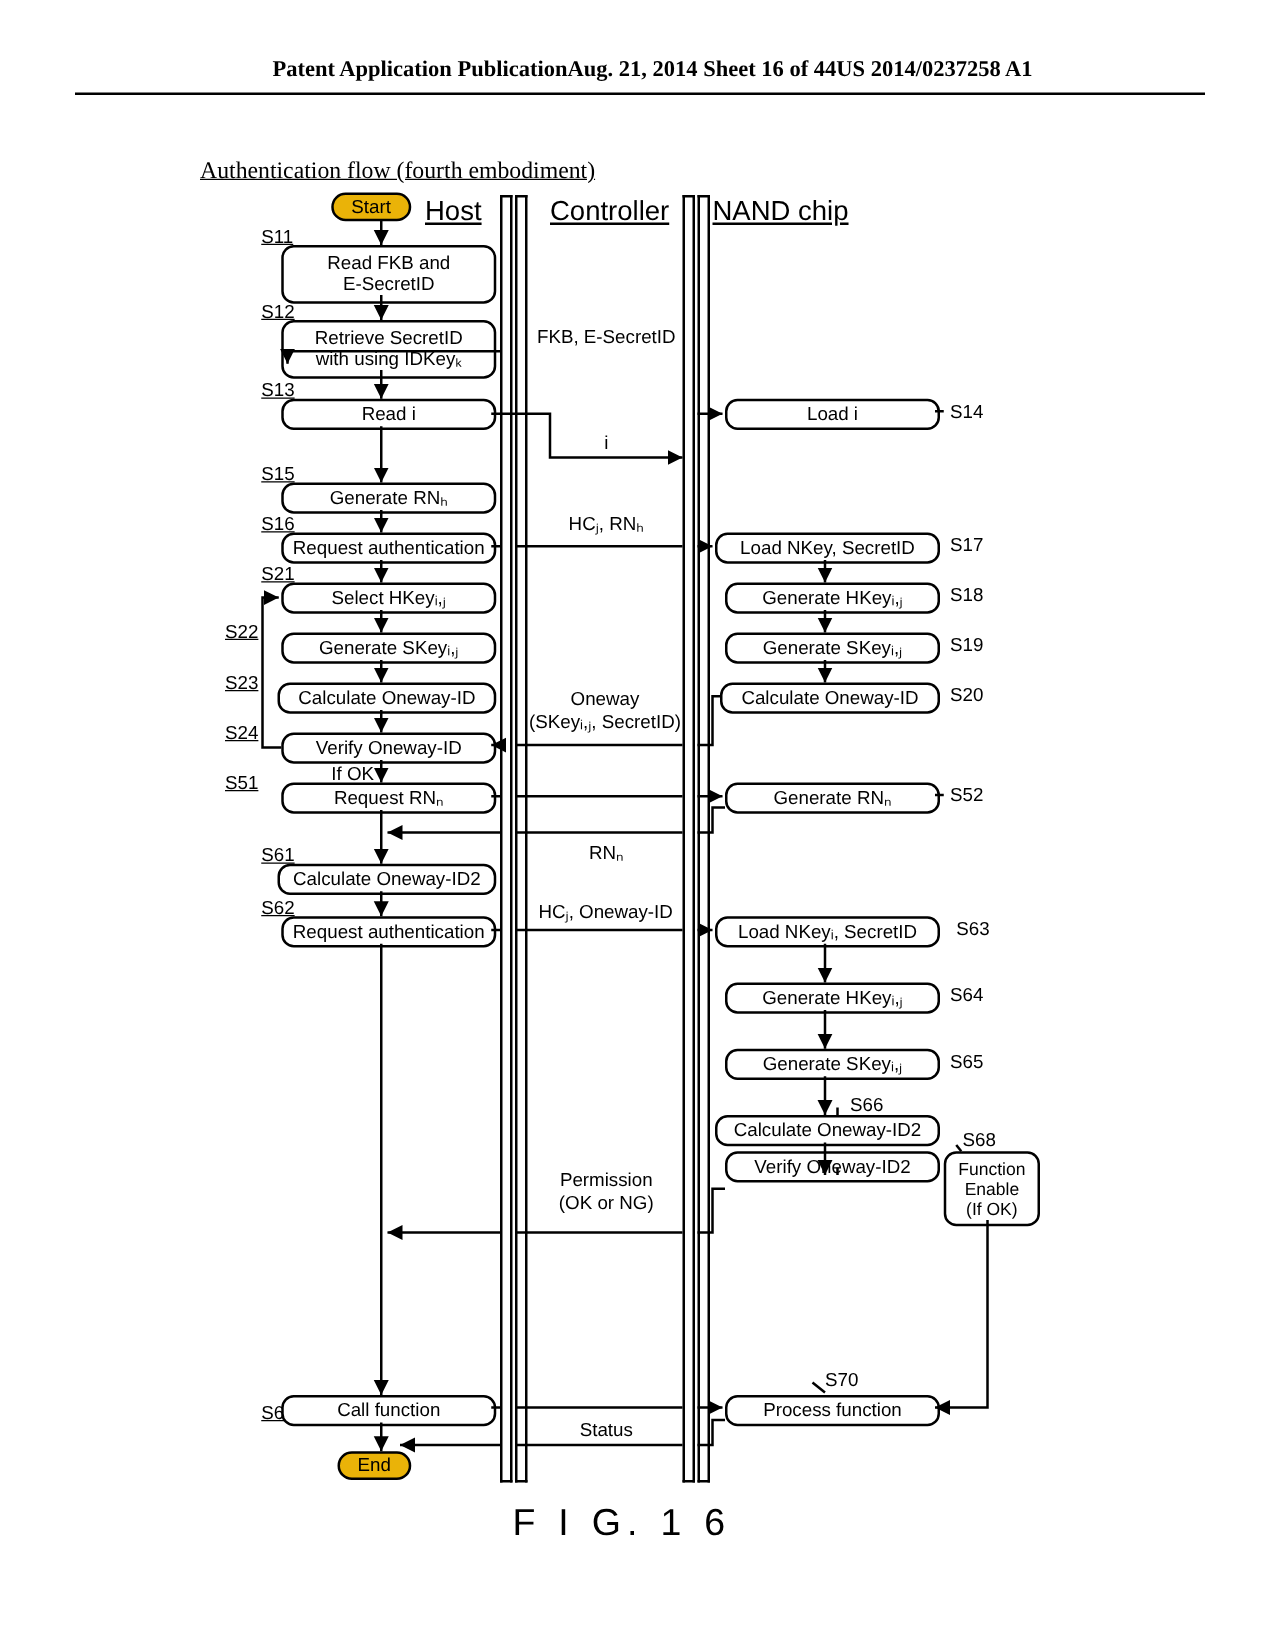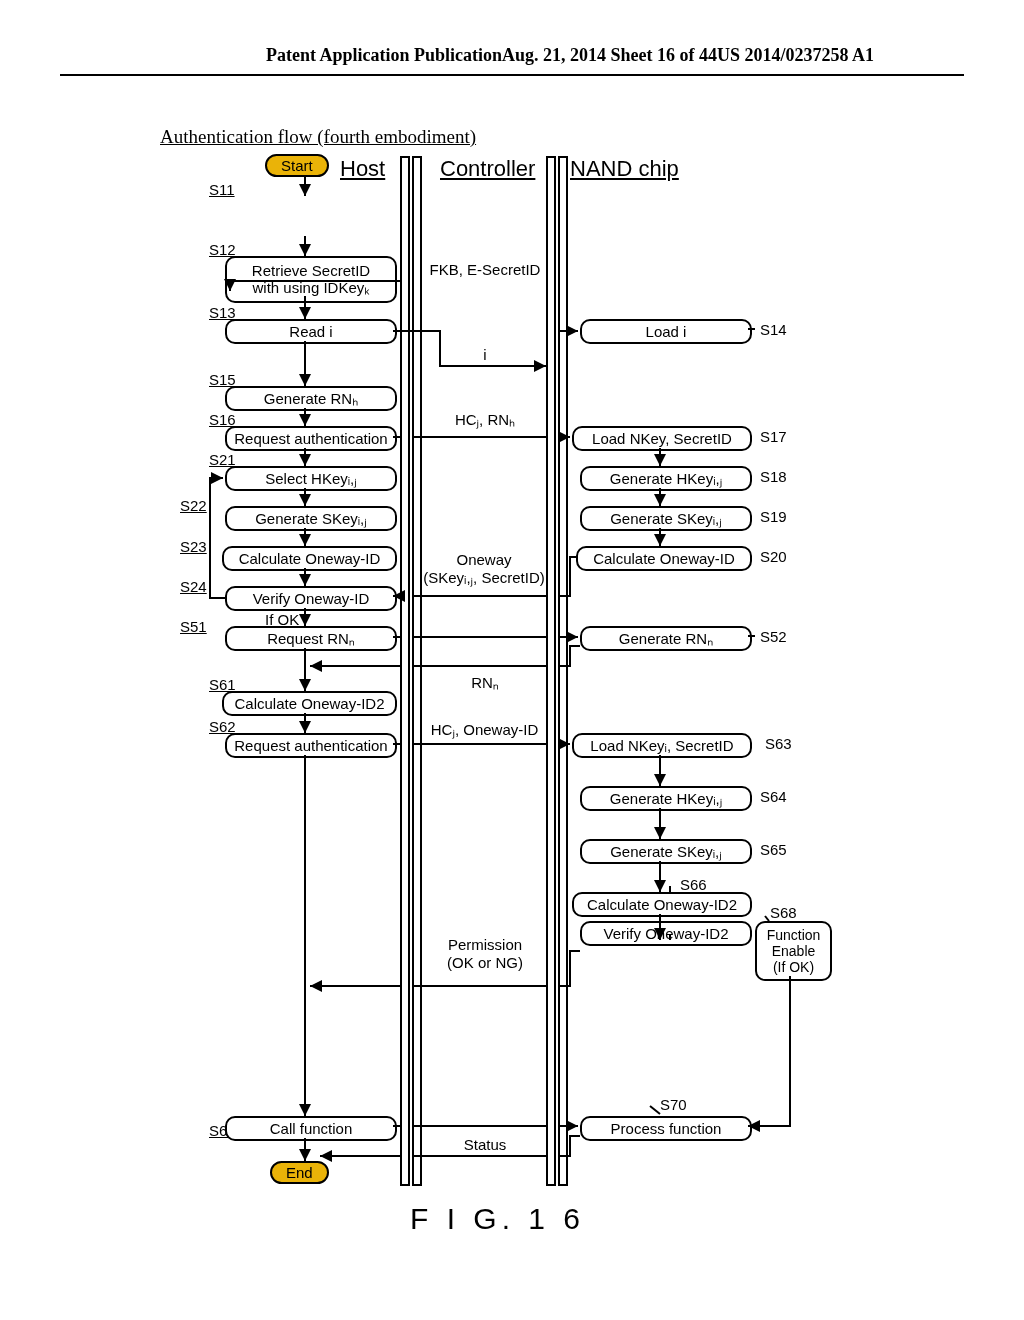--- a/index.html
+++ b/index.html
@@ -6,21 +6,21 @@
     margin: 0;
     padding: 0;
     background: #fff;
     font-family: "Times New Roman", serif;
     width: 1024px;
     height: 1320px;
     position: relative;
   }
   .header {
     display: flex;
-    justify-content: flex-end;
+    justify-content: center;
     padding: 45px 90px 8px 110px;
     font-size: 18px;
     border-bottom: 2px solid #000;
     margin: 0 60px 0 60px;
     font-weight: bold;
   }
   .diagram-wrap {
     position: relative;
     width: 860px;
     height: 1100px;
@@ -132,20 +132,21 @@
   <div class="col-label" style="left:460px">NAND chip</div>
 
   <div class="lane" style="left:290px; top:30px; height:1030px"></div>
   <div class="lane" style="left:302px; top:30px; height:1030px"></div>
   <div class="lane" style="left:436px; top:30px; height:1030px"></div>
   <div class="lane" style="left:448px; top:30px; height:1030px"></div>
 
   <div class="terminator" style="top:28px; left:155px">Start</div>
 
   <div class="step-label" style="top:55px; left:99px">S11</div>
+  <div class="box tall" style="top:70px; left:115px; width:160px">Read FKB and<br>E-SecretID</div>
 
   <div class="step-label" style="top:115px; left:99px">S12</div>
   <div class="box tall" style="top:130px; left:115px; width:160px">Retrieve SecretID<br>with using IDKeyₖ</div>
 
   <div class="step-label" style="top:178px; left:99px">S13</div>
   <div class="box" style="top:193px; left:115px; width:160px">Read i</div>
 
   <div class="step-label" style="top:245px; left:99px">S15</div>
   <div class="box" style="top:260px; left:115px; width:160px">Generate RNₕ</div>
 

